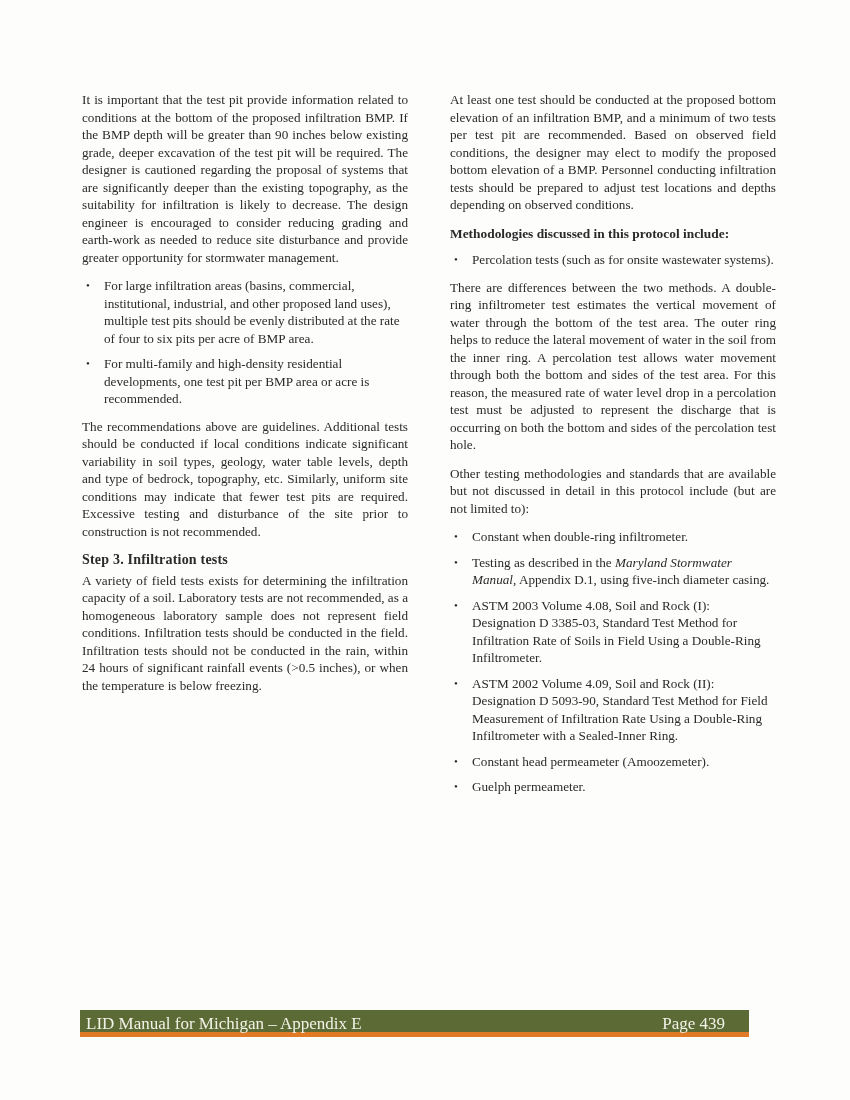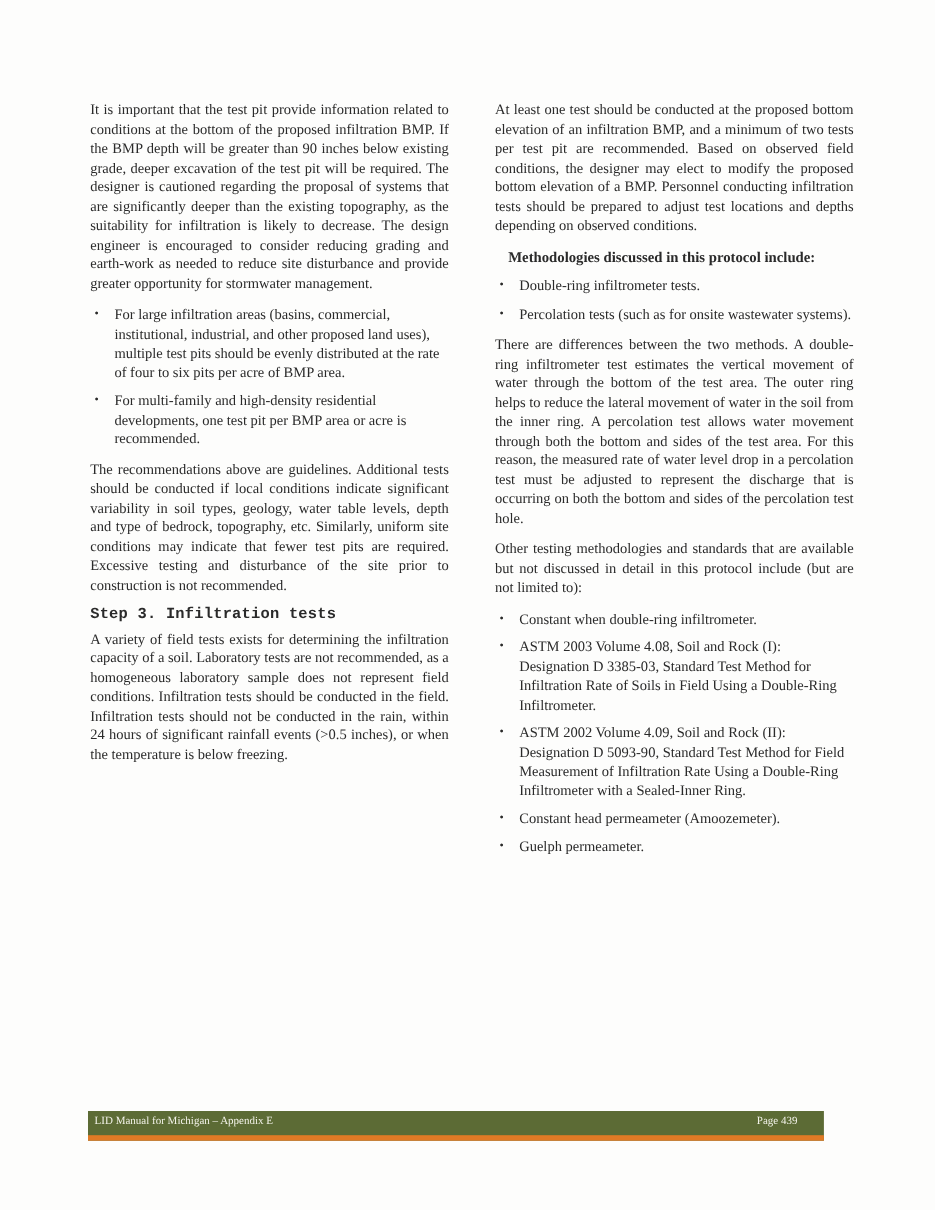--- a/index.html
+++ b/index.html
@@ -5,25 +5,25 @@
   html, body { margin:0; padding:0; }
   body { width:850px; height:1100px; background:#fdfdfc; position:relative; overflow:hidden;
          font-family:"Liberation Serif", "DejaVu Serif", serif; color:#2a2a2a; }
   .col { position:absolute; top:91px; width:326px; font-size:13.2px; line-height:17.5px; }
   .col.left { left:82px; }
   .col.right { left:450px; }
   p { margin:0 0 11px 0; text-align:justify; }
   ul { list-style:none; margin:0 0 10px 0; padding:0; }
   li { position:relative; padding-left:22px; margin-bottom:8px; text-align:left; }
   li::before { content:"•"; position:absolute; left:4px; top:0; font-size:11px; }
-  h3.sub { font-weight:bold; font-size:13.4px; margin:0 0 9px 12px;font-family:Liberation Serif, serif; }
-  h2.step { font-family:Liberation Mono, monospace; font-weight:bold; font-size:14px; margin:4px 0 3px 0; letter-spacing:0.2px; }
+  h3.sub { font-weight:bold; font-size:13.4px; margin:0 0 9px 0;font-family:Liberation Serif, serif; }
+  h2.step { font-family:Liberation Serif, serif; font-weight:bold; font-size:14px; margin:4px 0 3px 0; letter-spacing:0.2px; }
   em { font-style:italic; }
   .footer { position:absolute; left:80px; top:1010px; width:669px; height:22px; background:#5c6b35;
-            border-bottom:5px solid #e07a25; color:#f2f2e8; font-size:10px; font-family:"Liberation Serif", serif; }
+            border-bottom:5px solid #e07a25; color:#f2f2e8; font-size:17px; font-family:"Liberation Serif", serif; }
   .footer .l { position:absolute; left:6px; top:4px; }
   .footer .r { position:absolute; right:24px; top:4px; }
 </style>
 </head>
 <body>
 
 <div class="col left">
   <p>It is important that the test pit provide information related to conditions at the bottom of the proposed infiltration BMP. If the BMP depth will be greater than 90 inches below existing grade, deeper excavation of the test pit will be required. The designer is cautioned regarding the proposal of systems that are significantly deeper than the existing topography, as the suitability for infiltration is likely to decrease. The design engineer is encouraged to consider reducing grading and earth-work as needed to reduce site disturbance and provide greater opportunity for stormwater management.</p>
   <ul>
     <li>For large infiltration areas (basins, commercial, institutional, industrial, and other proposed land uses), multiple test pits should be evenly distributed at the rate of four to six pits per acre of BMP area.</li>
@@ -31,27 +31,27 @@
   </ul>
   <p>The recommendations above are guidelines. Additional tests should be conducted if local conditions indicate significant variability in soil types, geology, water table levels, depth and type of bedrock, topography, etc. Similarly, uniform site conditions may indicate that fewer test pits are required. Excessive testing and disturbance of the site prior to construction is not recommended.</p>
   <h2 class="step">Step 3. Infiltration tests</h2>
   <p>A variety of field tests exists for determining the infiltration capacity of a soil. Laboratory tests are not recommended, as a homogeneous laboratory sample does not represent field conditions. Infiltration tests should be conducted in the field. Infiltration tests should not be conducted in the rain, within 24 hours of significant rainfall events (&gt;0.5 inches), or when the temperature is below freezing.</p>
 </div>
 
 <div class="col right">
   <p>At least one test should be conducted at the proposed bottom elevation of an infiltration BMP, and a minimum of two tests per test pit are recommended. Based on observed field conditions, the designer may elect to modify the proposed bottom elevation of a BMP. Personnel conducting infiltration tests should be prepared to adjust test locations and depths depending on observed conditions.</p>
   <h3 class="sub">Methodologies discussed in this protocol include:</h3>
   <ul>
-    <li>Double-ring infiltrometer tests.</li>
     <li>Percolation tests (such as for onsite wastewater systems).</li>
   </ul>
   <p>There are differences between the two methods. A double-ring infiltrometer test estimates the vertical movement of water through the bottom of the test area. The outer ring helps to reduce the lateral movement of water in the soil from the inner ring. A percolation test allows water movement through both the bottom and sides of the test area. For this reason, the measured rate of water level drop in a percolation test must be adjusted to represent the discharge that is occurring on both the bottom and sides of the percolation test hole.</p>
   <p>Other testing methodologies and standards that are available but not discussed in detail in this protocol include (but are not limited to):</p>
   <ul>
     <li>Constant when double-ring infiltrometer.</li>
+    <li><span>Testing as described in the </span><em>Maryland Stormwater Manual</em><span>, Appendix D.1, using five-inch diameter casing.</span></li>
     <li>ASTM 2003 Volume 4.08, Soil and Rock (I): Designation D 3385-03, Standard Test Method for Infiltration Rate of Soils in Field Using a Double-Ring Infiltrometer.</li>
     <li>ASTM 2002 Volume 4.09, Soil and Rock (II): Designation D 5093-90, Standard Test Method for Field Measurement of Infiltration Rate Using a Double-Ring Infiltrometer with a Sealed-Inner Ring.</li>
     <li>Constant head permeameter (Amoozemeter).</li>
     <li>Guelph permeameter.</li>
   </ul>
 </div>
 
 <div class="footer">
   <span class="l">LID Manual for Michigan – Appendix E</span>
   <span class="r">Page 439</span>

